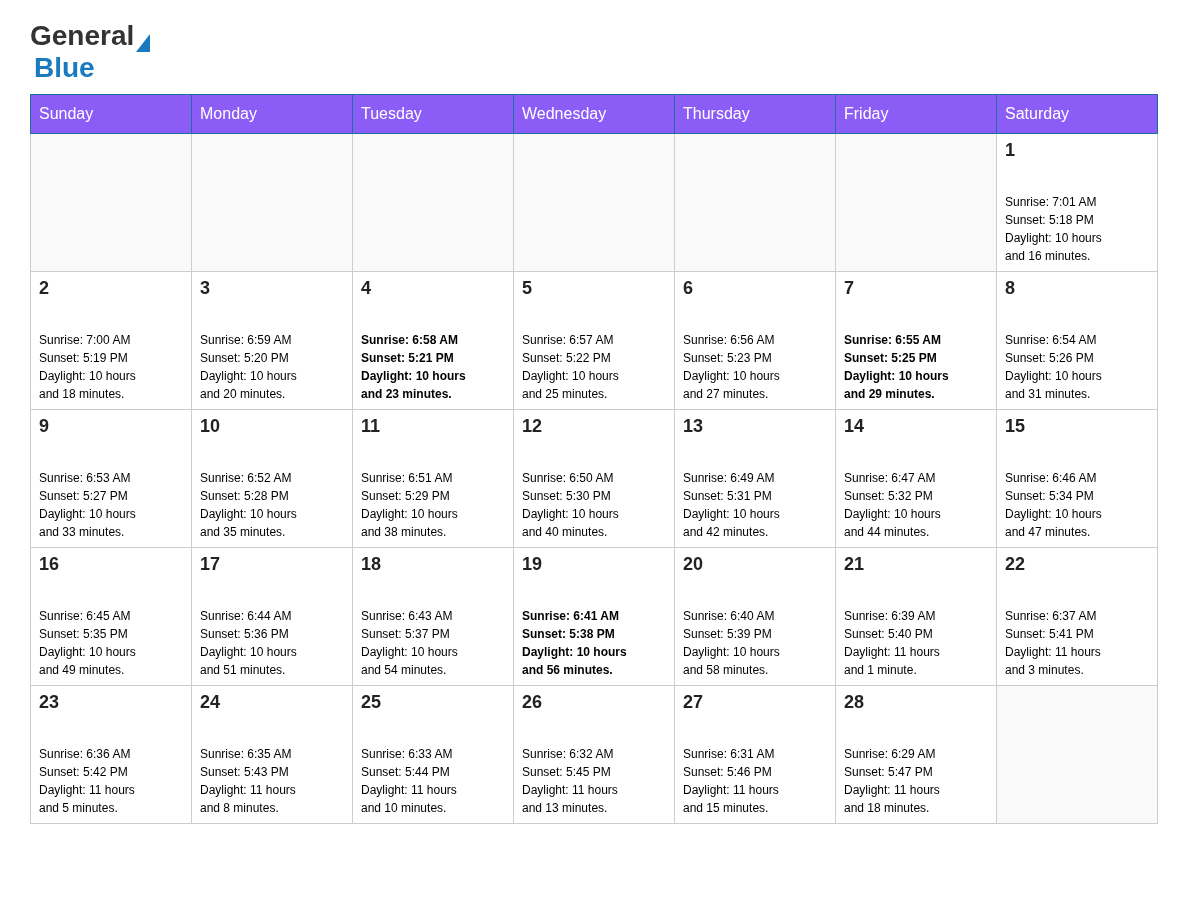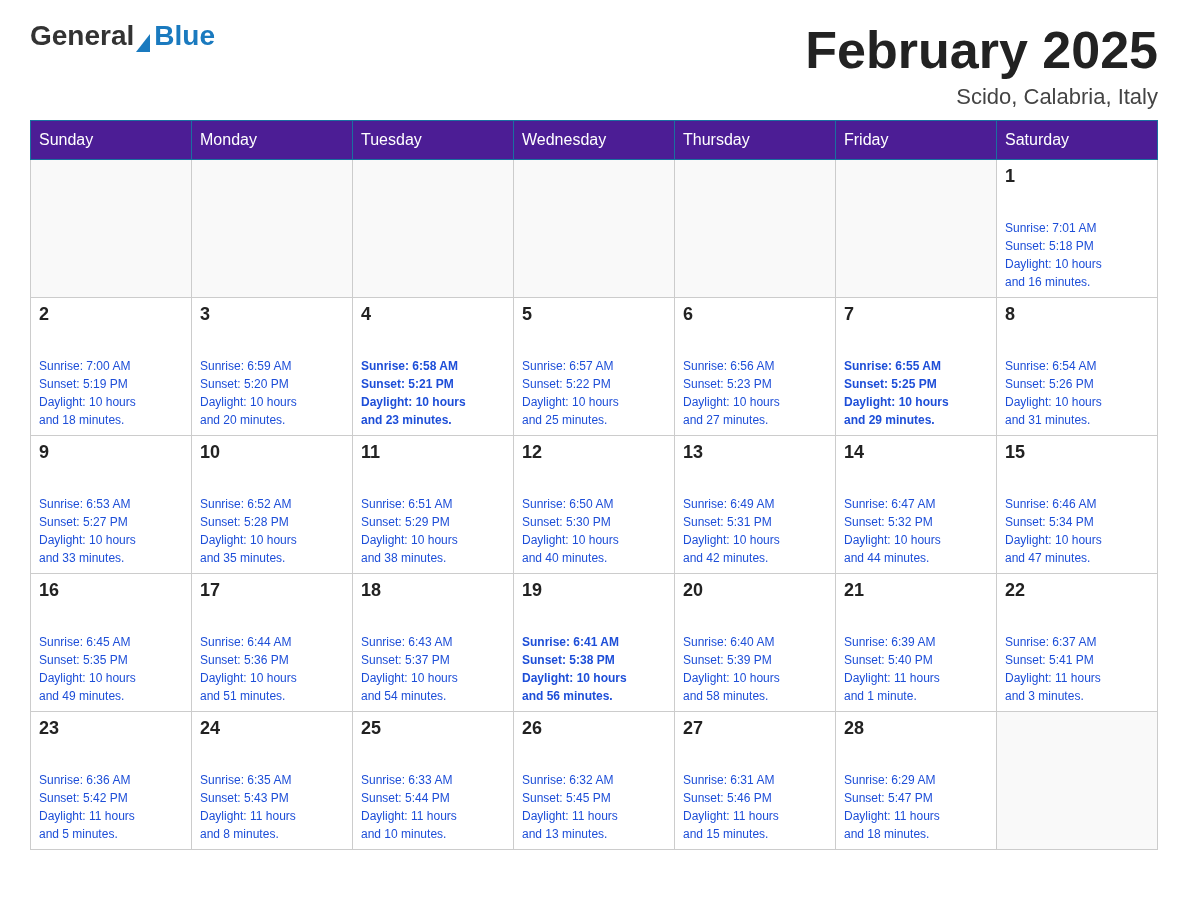--- a/index.html
+++ b/index.html
@@ -29,20 +29,21 @@
     .logo-icon {
       width: 0;
       height: 0;
       border-left: 14px solid transparent;
       border-bottom: 18px solid #1a7abf;
       margin-left: 2px;
       margin-bottom: 0px;
     }
     .logo-wrapper {
       display: flex;
+      flex-direction: column;
     }
     .logo-row1 {
       display: flex;
       align-items: flex-end;
     }
     .logo-row2 {
       display: flex;
       align-items: flex-end;
       margin-left: 4px;
     }
@@ -58,21 +59,21 @@
       font-size: 22px;
       color: #444;
       margin-top: 4px;
     }
     .calendar {
       width: 100%;
       border-collapse: collapse;
       margin-top: 8px;
     }
     .calendar thead tr th {
-      background-color: #4c1d95;
+      background-color: #8b5cf6;
       color: #fff;
       padding: 10px 8px;
       text-align: left;
       font-size: 16px;
       font-weight: normal;
       border: 1px solid #1a6fa0;
     }
     .calendar tbody tr td {
       border: 1px solid #ccc;
       vertical-align: top;
@@ -81,21 +82,21 @@
       height: 110px;
     }
     .day-number {
       font-size: 18px;
       font-weight: bold;
       color: #222;
       margin-bottom: 4px;
     }
     .day-info {
       font-size: 12px;
-      color: #1d4ed8;
+      color: #000000;
       line-height: 1.5;
       margin-top: 32px;
     }
     .calendar tbody tr td.empty {
       background: #f9f9f9;
     }
     .calendar tbody tr:last-child td {
       border-bottom: 1px solid #ccc;
     }
   </style>
@@ -105,24 +106,20 @@
 <div class="header">
   <div class="logo-wrapper">
     <div class="logo-row1">
       <span class="logo-text-general">General</span>
       <div class="logo-icon"></div>
     </div>
     <div class="logo-row2">
       <span class="logo-text-blue">Blue</span>
     </div>
   </div>
-  <div class="title-block">
-    <div class="calendar-title">February 2025</div>
-    <div class="calendar-subtitle">Scido, Calabria, Italy</div>
-  </div>
 </div>
 
 <table class="calendar">
   <thead>
     <tr>
     <th>Sunday</th>
         <th>Monday</th>
         <th>Tuesday</th>
         <th>Wednesday</th>
         <th>Thursday</th>

